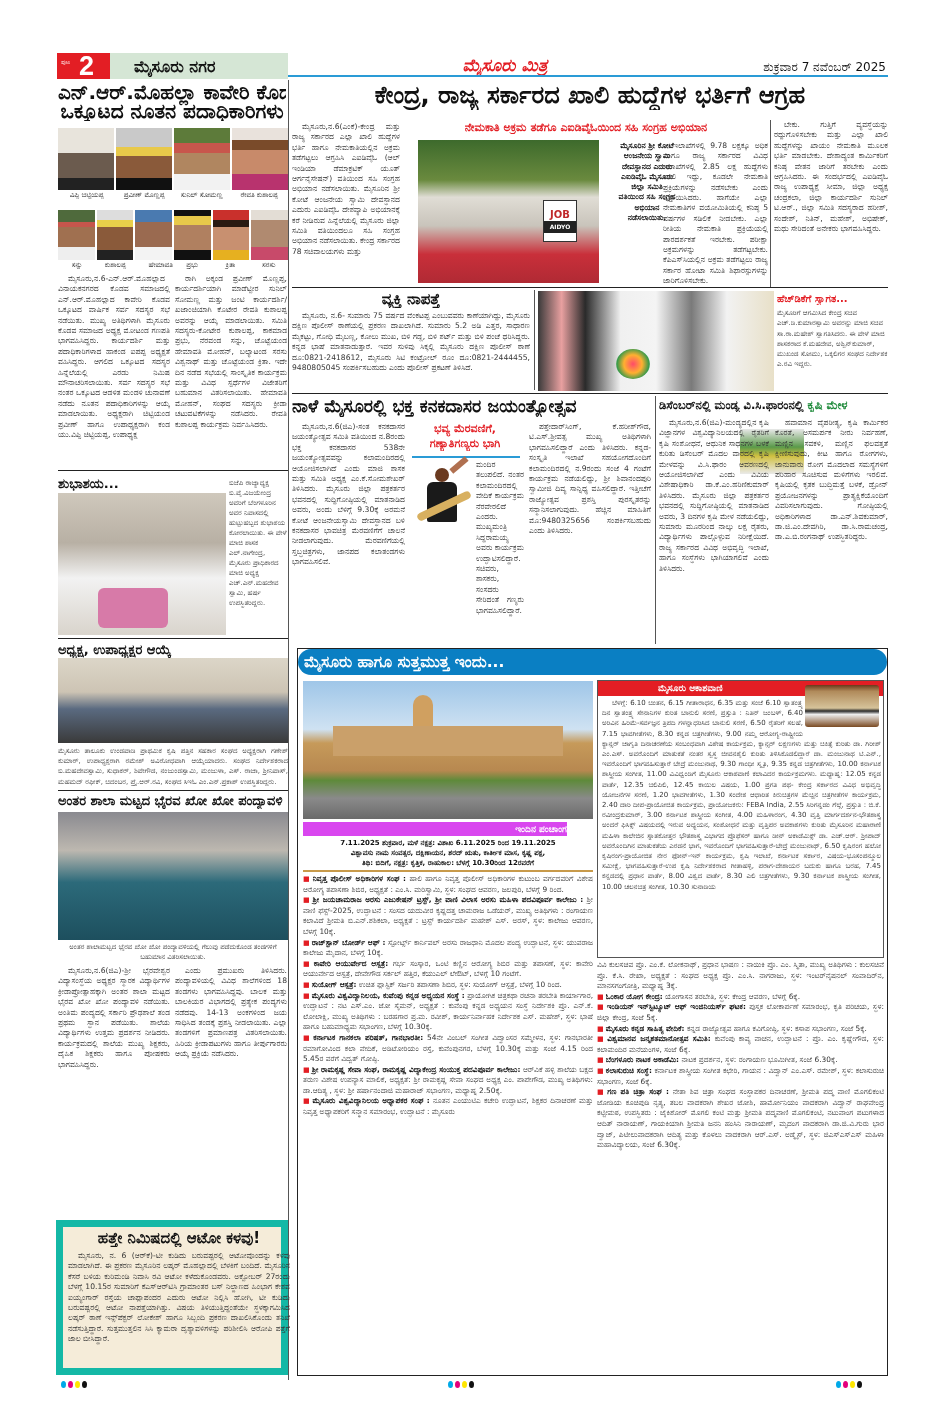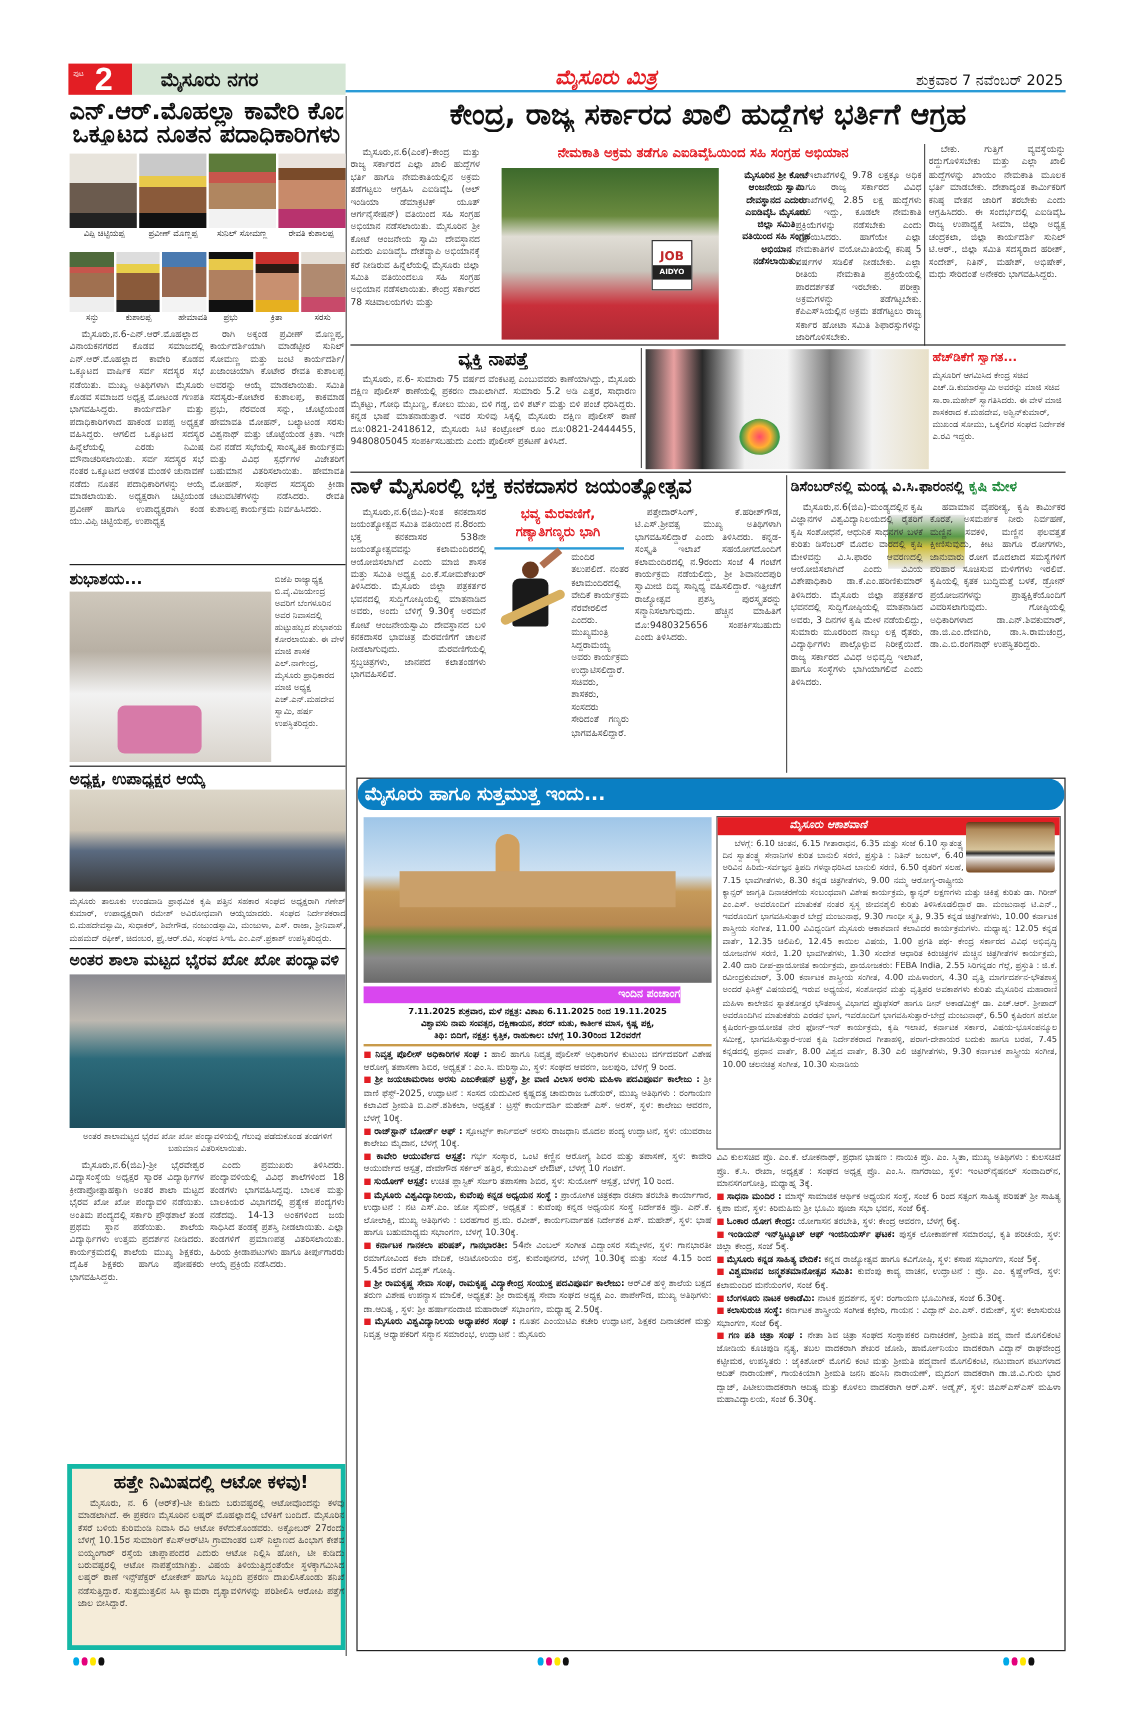--- a/index.html
+++ b/index.html
@@ -101,21 +101,21 @@
 <div class="abs h-big" style="left:58px; top:793px; width:230px; font-size:13px;">ಅಂತರ ಶಾಲಾ ಮಟ್ಟದ ಭೈರವ ಖೋ ಖೋ ಪಂದ್ಯಾವಳಿ</div>
 <div class="abs photo" style="left:58px; top:812px; width:230px; height:128px; background:linear-gradient(180deg,#8a8a90 0%,#bdb8b0 30%,#2c6a7a 55%,#1d4f5e 100%);"></div>
 <div class="abs txt" style="left:58px; top:942px; width:230px; height:22px; font-size:7px; text-align:center;"><span>ಅಂತರ ಶಾಲಾಮಟ್ಟದ ಭೈರವ ಖೋ ಖೋ ಪಂದ್ಯಾವಳಿಯಲ್ಲಿ ಗೆಲುವು ಪಡೆದುಕೊಂಡ ತಂಡಗಳಿಗೆ ಬಹುಮಾನ ವಿತರಿಸಲಾಯಿತು.</span></div>
 <div class="abs txt" style="left:58px; top:966px; width:112px; height:250px;">
     <p>ಮೈಸೂರು,ನ.6(ಜಿಎ)-ಶ್ರೀ ಭೈರವೇಶ್ವರ ವಿದ್ಯಾಸಂಸ್ಥೆಯ ಅಧ್ಯಕ್ಷರ ಸ್ಮಾರಕ ವಿದ್ಯಾರ್ಥಿಗಳ ಕ್ರೀಡಾಪ್ರೋತ್ಸಾಹಕ್ಕಾಗಿ ಅಂತರ ಶಾಲಾ ಮಟ್ಟದ ಭೈರವ ಖೋ ಖೋ ಪಂದ್ಯಾವಳಿ ನಡೆಯಿತು. ಅಂತಿಮ ಪಂದ್ಯದಲ್ಲಿ ಸರ್ಕಾರಿ ಪ್ರೌಢಶಾಲೆ ತಂಡ ಪ್ರಥಮ ಸ್ಥಾನ ಪಡೆಯಿತು. ಶಾಲೆಯ ವಿದ್ಯಾರ್ಥಿಗಳು ಉತ್ತಮ ಪ್ರದರ್ಶನ ನೀಡಿದರು. ಕಾರ್ಯಕ್ರಮದಲ್ಲಿ ಶಾಲೆಯ ಮುಖ್ಯ ಶಿಕ್ಷಕರು, ದೈಹಿಕ ಶಿಕ್ಷಕರು ಹಾಗೂ ಪೋಷಕರು ಭಾಗವಹಿಸಿದ್ದರು.</p>
   </div>
 <div class="abs txt" style="left:175px; top:966px; width:112px; height:250px;">
     <p>ಎಂದು ಪ್ರಮುಖರು ತಿಳಿಸಿದರು. ಪಂದ್ಯಾವಳಿಯಲ್ಲಿ ವಿವಿಧ ಶಾಲೆಗಳಿಂದ 18 ತಂಡಗಳು ಭಾಗವಹಿಸಿದ್ದವು. ಬಾಲಕ ಮತ್ತು ಬಾಲಕಿಯರ ವಿಭಾಗದಲ್ಲಿ ಪ್ರತ್ಯೇಕ ಪಂದ್ಯಗಳು ನಡೆದವು. 14-13 ಅಂಕಗಳಿಂದ ಜಯ ಸಾಧಿಸಿದ ತಂಡಕ್ಕೆ ಪ್ರಶಸ್ತಿ ನೀಡಲಾಯಿತು. ಎಲ್ಲಾ ತಂಡಗಳಿಗೆ ಪ್ರಮಾಣಪತ್ರ ವಿತರಿಸಲಾಯಿತು. ಹಿರಿಯ ಕ್ರೀಡಾಪಟುಗಳು ಹಾಗೂ ತೀರ್ಪುಗಾರರು ಆಯ್ಕೆ ಪ್ರಕ್ರಿಯೆ ನಡೆಸಿದರು.</p>
   </div>
 
-<div class="abs" style="left:56px; top:1220px; width:232px; height:155px; background:#f5ecd9; border:4px solid #14b8a6;">
+<div class="abs" style="left:56px; top:1220px; width:232px; height:155px; background:#f5ecd9; border:7px solid #14b8a6;">
   <div class="h-big" style="position:absolute; left:4px; top:2px; width:224px; font-size:15px; text-align:center;">ಹತ್ತೇ ನಿಮಿಷದಲ್ಲಿ ಆಟೋ ಕಳವು!</div>
   <div class="txt" style="position:absolute; left:5px; top:24px; width:222px; height:128px;">
       <p>ಮೈಸೂರು, ನ. 6 (ಆರ್‌ಕೆ)-ಟೀ ಕುಡಿದು ಬರುವಷ್ಟರಲ್ಲಿ ಆಟೋವೊಂದನ್ನು ಕಳವು ಮಾಡಲಾಗಿದೆ. ಈ ಪ್ರಕರಣ ಮೈಸೂರಿನ ಲಷ್ಕರ್ ಮೊಹಲ್ಲಾದಲ್ಲಿ ಬೆಳಕಿಗೆ ಬಂದಿದೆ. ಮೈಸೂರಿನ ಕೆಸರೆ ಬಳಿಯ ಕುರಿಮಂಡಿ ನಿವಾಸಿ ರವಿ ಆಟೋ ಕಳೆದುಕೊಂಡವರು. ಅಕ್ಟೋಬರ್ 27ರಂದು ಬೆಳಗ್ಗೆ 10.15ರ ಸುಮಾರಿಗೆ ಕೆಎಸ್‌ಆರ್‌ಟಿಸಿ ಗ್ರಾಮಾಂತರ ಬಸ್ ನಿಲ್ದಾಣದ ಹಿಂಭಾಗ ಕೇಶವ ಐಯ್ಯಂಗಾರ್ ರಸ್ತೆಯ ಚಾಪ್ಲಾಪಂದರ ಎದುರು ಆಟೋ ನಿಲ್ಲಿಸಿ ಹೋಗಿ, ಟೀ ಕುಡಿದು ಬರುವಷ್ಟರಲ್ಲಿ ಆಟೋ ನಾಪತ್ತೆಯಾಗಿತ್ತು. ವಿಷಯ ತಿಳಿಯುತ್ತಿದ್ದಂತೆಯೇ ಸ್ಥಳಕ್ಕಾಗಮಿಸಿದ ಲಷ್ಕರ್ ಠಾಣೆ ಇನ್ಸ್‌ಪೆಕ್ಟರ್ ಲೋಕೇಶ್ ಹಾಗೂ ಸಿಬ್ಬಂದಿ ಪ್ರಕರಣ ದಾಖಲಿಸಿಕೊಂಡು ತನಿಖೆ ನಡೆಸುತ್ತಿದ್ದಾರೆ. ಸುತ್ತಮುತ್ತಲಿನ ಸಿಸಿ ಕ್ಯಾಮರಾ ದೃಶ್ಯಾವಳಿಗಳನ್ನು ಪರಿಶೀಲಿಸಿ ಆರೋಪಿ ಪತ್ತೆಗೆ ಜಾಲ ಬೀಸಿದ್ದಾರೆ.</p>
     </div>
 </div>
 
 <div class="abs h-big" style="left:292px; top:80px; width:596px; font-size:24px; text-align:center; line-height:30px;">ಕೇಂದ್ರ, ರಾಜ್ಯ ಸರ್ಕಾರದ ಖಾಲಿ ಹುದ್ದೆಗಳ ಭರ್ತಿಗೆ ಆಗ್ರಹ</div>
 <div class="abs txt" style="left:292px; top:122px; width:108px; height:165px;">
     <p>ಮೈಸೂರು,ನ.6(ಎಂಕೆ)-ಕೇಂದ್ರ ಮತ್ತು ರಾಜ್ಯ ಸರ್ಕಾರದ ಎಲ್ಲಾ ಖಾಲಿ ಹುದ್ದೆಗಳ ಭರ್ತಿ ಹಾಗೂ ನೇಮಕಾತಿಯಲ್ಲಿನ ಅಕ್ರಮ ತಡೆಗಟ್ಟಲು ಆಗ್ರಹಿಸಿ ಎಐಡಿವೈಓ (ಆಲ್ ಇಂಡಿಯಾ ಡೆಮಾಕ್ರಟಿಕ್ ಯೂತ್ ಆರ್ಗನೈಸೇಷನ್) ವತಿಯಿಂದ ಸಹಿ ಸಂಗ್ರಹ ಅಭಿಯಾನ ನಡೆಸಲಾಯಿತು. ಮೈಸೂರಿನ ಶ್ರೀ ಕೋಟೆ ಆಂಜನೇಯ ಸ್ವಾಮಿ ದೇವಸ್ಥಾನದ ಎದುರು ಎಐಡಿವೈಓ ದೇಶವ್ಯಾಪಿ ಅಭಿಯಾನಕ್ಕೆ ಕರೆ ನೀಡಿರುವ ಹಿನ್ನೆಲೆಯಲ್ಲಿ ಮೈಸೂರು ಜಿಲ್ಲಾ ಸಮಿತಿ ವತಿಯಿಂದಲೂ ಸಹಿ ಸಂಗ್ರಹ ಅಭಿಯಾನ ನಡೆಸಲಾಯಿತು. ಕೇಂದ್ರ ಸರ್ಕಾರದ 78 ಸಚಿವಾಲಯಗಳು ಮತ್ತು</p>
   </div>
@@ -204,31 +204,30 @@
     <div class="event"><span class="bullet">■</span><b>ರಾಜ್‌ಸ್ಟಾನ್ ಬೋರ್ಡ್ ಆಫ್ :</b> <span>ಸ್ಪೋರ್ಟ್ಸ್ ಕಾರ್ನಿವಲ್ ಅರಸು ರಾಜಧಾನಿ ಮೊದಲ ಪಂದ್ಯ ಉದ್ಘಾಟನೆ, ಸ್ಥಳ: ಯುವರಾಜ ಕಾಲೇಜು ಮೈದಾನ, ಬೆಳಗ್ಗೆ 10ಕ್ಕೆ.</span></div>
     <div class="event"><span class="bullet">■</span><b>ಕಾವೇರಿ ಆಯುರ್ವೇದ ಆಸ್ಪತ್ರೆ:</b> <span>ಗರ್ಭ ಸಂಸ್ಕಾರ, ಒಂಟಿ ಕಣ್ಣಿನ ಆರೋಗ್ಯ ಶಿಬಿರ ಮತ್ತು ತಪಾಸಣೆ, ಸ್ಥಳ: ಕಾವೇರಿ ಆಯುರ್ವೇದ ಆಸ್ಪತ್ರೆ, ದೇವೇಗೌಡ ಸರ್ಕಲ್ ಹತ್ತಿರ, ಕೆಯುಎಲ್ ಲೇಔಟ್, ಬೆಳಗ್ಗೆ 10 ಗಂಟೆಗೆ.</span></div>
     <div class="event"><span class="bullet">■</span><b>ಸುಯೋಗ್ ಆಸ್ಪತ್ರೆ:</b> <span>ಉಚಿತ ಪ್ಲಾಸ್ಟಿಕ್ ಸರ್ಜರಿ ತಪಾಸಣಾ ಶಿಬಿರ, ಸ್ಥಳ: ಸುಯೋಗ್ ಆಸ್ಪತ್ರೆ, ಬೆಳಗ್ಗೆ 10 ರಿಂದ.</span></div>
     <div class="event"><span class="bullet">■</span><b>ಮೈಸೂರು ವಿಶ್ವವಿದ್ಯಾನಿಲಯ, ಕುವೆಂಪು ಕನ್ನಡ ಅಧ್ಯಯನ ಸಂಸ್ಥೆ :</b> <span>ಪ್ರಾಯೋಗಿಕ ಚಿತ್ರಕಥಾ ರಚನಾ ತರಬೇತಿ ಕಾರ್ಯಾಗಾರ, ಉದ್ಘಾಟನೆ : ನಟ ಎಸ್.ಎಂ. ಜೋ ಸೈಮನ್, ಅಧ್ಯಕ್ಷತೆ : ಕುವೆಂಪು ಕನ್ನಡ ಅಧ್ಯಯನ ಸಂಸ್ಥೆ ನಿರ್ದೇಶಕಿ ಪ್ರೊ. ಎನ್.ಕೆ. ಲೋಲಾಕ್ಷಿ, ಮುಖ್ಯ ಅತಿಥಿಗಳು : ಬರಹಗಾರ ಪ್ರ.ಮ. ರವೀಶ್, ಕಾರ್ಯನಿರ್ವಾಹಕ ನಿರ್ದೇಶಕ ಎಸ್. ಮಹೇಶ್, ಸ್ಥಳ: ಭಾಷೆ ಹಾಗೂ ಬಹುಮಾಧ್ಯಮ ಸಭಾಂಗಣ, ಬೆಳಗ್ಗೆ 10.30ಕ್ಕೆ.</span></div>
     <div class="event"><span class="bullet">■</span><b>ಕರ್ನಾಟಕ ಗಾನಕಲಾ ಪರಿಷತ್, ಗಾನಭಾರತೀ:</b> <span>54ನೇ ವಿಂಬಲ್ ಸಂಗೀತ ವಿದ್ವಾಂಸರ ಸಮ್ಮೇಳನ, ಸ್ಥಳ: ಗಾನಭಾರತೀ ರಮಾಗೋವಿಂದ ಕಲಾ ವೇದಿಕೆ, ಅಡಿಟೋರಿಯಂ ರಸ್ತೆ, ಕುವೆಂಪುನಗರ, ಬೆಳಗ್ಗೆ 10.30ಕ್ಕೆ ಮತ್ತು ಸಂಜೆ 4.15 ರಿಂದ 5.45ರ ವರೆಗೆ ವಿದ್ವತ್ ಗೋಷ್ಠಿ.</span></div>
     <div class="event"><span class="bullet">■</span><b>ಶ್ರೀ ರಾಮಕೃಷ್ಣ ಸೇವಾ ಸಂಘ, ರಾಮಕೃಷ್ಣ ವಿದ್ಯಾಕೇಂದ್ರ ಸಂಯುಕ್ತ ಪದವಿಪೂರ್ವ ಕಾಲೇಜು:</b> <span>ಆರ್‌ವಿಕೆ ಹಳ್ಳಿ ಶಾಲೆಯ ಬಕ್ಷದ ತರುಣ ವಿಶೇಷ ಉಪನ್ಯಾಸ ಮಾಲಿಕೆ, ಅಧ್ಯಕ್ಷತೆ: ಶ್ರೀ ರಾಮಕೃಷ್ಣ ಸೇವಾ ಸಂಘದ ಅಧ್ಯಕ್ಷ ಎಂ. ಪಾಪೇಗೌಡ, ಮುಖ್ಯ ಅತಿಥಿಗಳು: ಡಾ.ಆದಿತ್ಯ , ಸ್ಥಳ: ಶ್ರೀ ಹರ್ಷಾನಂದಾಜಿ ಮಹಾರಾಜ್ ಸಭಾಂಗಣ, ಮಧ್ಯಾಹ್ನ 2.50ಕ್ಕೆ.</span></div>
     <div class="event"><span class="bullet">■</span><b>ಮೈಸೂರು ವಿಶ್ವವಿದ್ಯಾನಿಲಯ ಅಧ್ಯಾಪಕರ ಸಂಘ :</b> <span>ನೂತನ ಎಂಯುಟಿಎ ಕಚೇರಿ ಉದ್ಘಾಟನೆ, ಶಿಕ್ಷಕರ ದಿನಾಚರಣೆ ಮತ್ತು ನಿವೃತ್ತ ಅಧ್ಯಾಪಕರಿಗೆ ಸನ್ಮಾನ ಸಮಾರಂಭ, ಉದ್ಘಾಟನೆ : ಮೈಸೂರು</span></div>
   </div>
 
 <div class="abs" style="left:597px; top:680px; width:287px; height:278px; border:1px solid #555;">
-  <div class="h-big" style="position:absolute; left:0; top:0; width:285px; height:15px; background:#e31e24; color:#fff; font-size:9px; line-height:15px; padding-left:60px;font-style:italic;">ಮೈಸೂರು ಆಕಾಶವಾಣಿ</div>
+  <div class="h-big" style="position:absolute; left:0; top:0; width:285px; height:15px; background:#e31e24; color:#fff; font-size:9px; line-height:15px; padding-left:60px;">ಮೈಸೂರು ಆಕಾಶವಾಣಿ</div>
   <div style="position:absolute; right:4px; top:4px; width:74px; height:42px; background:linear-gradient(180deg,#6a3a1a 0%,#b08a5a 15%,#d6c39a 55%,#2a2a2a 62%,#eeeeee 70%,#7a4a22 100%); border-radius:3px;"></div>
   <div class="txt" style="position:absolute; left:4px; top:17px; width:279px; height:258px; font-size:7px; line-height:10.2px;">
     <div style="float:right; width:78px; height:32px;"></div>
     <p>ಬೆಳಗ್ಗೆ: 6.10 ಚಿಂತನ, 6.15 ಗೀತಾರಾಧನ, 6.35 ಮತ್ತು ಸಂಜೆ 6.10 ಸ್ವಾತಂತ್ರ್ಯ ದಿನ ಸ್ವಾತಂತ್ರ್ಯ ಸೇನಾನಿಗಳ ಕುರಿತ ಬಾನುಲಿ ಸರಣಿ, ಪ್ರಸ್ತುತಿ : ನಿತಿನ್ ಜಂಬಳ್, 6.40 ಅರಿವಿನ ಹಿರಿಮೆ-ಸರ್ವಜ್ಞನ ತ್ರಿಪದಿ ಗಳನ್ನಾಧರಿಸಿದ ಬಾನುಲಿ ಸರಣಿ, 6.50 ರೈತರಿಗೆ ಸಲಹೆ, 7.15 ಭಾವಗೀತೆಗಳು, 8.30 ಕನ್ನಡ ಚಿತ್ರಗೀತೆಗಳು, 9.00 ನಮ್ಮ ಆರೋಗ್ಯ-ರಾಷ್ಟ್ರೀಯ ಕ್ಯಾನ್ಸರ್ ಜಾಗೃತಿ ದಿನಾಚರಣೆಯ ಸಂಬಂಧವಾಗಿ ವಿಶೇಷ ಕಾರ್ಯಕ್ರಮ, ಕ್ಯಾನ್ಸರ್ ಲಕ್ಷಣಗಳು ಮತ್ತು ಚಿಕಿತ್ಸೆ ಕುರಿತು ಡಾ. ಗಿರೀಶ್ ಎಂ.ಎಸ್. ಅವರೊಂದಿಗೆ ಮಾತುಕತೆ ನಂತರ ಸ್ವಸ್ಥ ಜೀವನಶೈಲಿ ಕುರಿತು ತಿಳಿಸಿಕೊಡಲಿದ್ದಾರೆ ಡಾ. ಮಂಜುನಾಥ ಟಿ.ಎನ್., ಇವರೊಂದಿಗೆ ಭಾಗವಹಿಸುತ್ತಾರೆ ಬೇದ್ರೆ ಮಂಜುನಾಥ, 9.30 ಗಾಂಧೀ ಸ್ಮೃತಿ, 9.35 ಕನ್ನಡ ಚಿತ್ರಗೀತೆಗಳು, 10.00 ಕರ್ನಾಟಕ ಶಾಸ್ತ್ರೀಯ ಸಂಗೀತ, 11.00 ವಿವಿಧ್ವಂಡಿಗೆ ಮೈಸೂರು ಆಕಾಶವಾಣಿ ಕಲಾವಿದರ ಕಾರ್ಯಕ್ರಮಗಳು. ಮಧ್ಯಾಹ್ನ: 12.05 ಕನ್ನಡ ವಾರ್ತೆ, 12.35 ಚಿಲಿಪಿಲಿ, 12.45 ಕಾಯಿಲ ವಿಷಯ, 1.00 ಪ್ರಗತಿ ಪಥ- ಕೇಂದ್ರ ಸರ್ಕಾರದ ವಿವಿಧ ಅಭಿವೃದ್ಧಿ ಯೋಜನೆಗಳ ಸರಣಿ, 1.20 ಭಾವಗೀತೆಗಳು, 1.30 ಸಂದೇಶ ಆಧಾರಿತ ಕಿರುಚಿತ್ರಗಳ ಮೆಚ್ಚಿನ ಚಿತ್ರಗೀತೆಗಳ ಕಾರ್ಯಕ್ರಮ, 2.40 ದಾರಿ ದೀಪ-ಪ್ರಾಯೋಜಿತ ಕಾರ್ಯಕ್ರಮ, ಪ್ರಾಯೋಜಕರು: FEBA India, 2.55 ಸಿರಿಗನ್ನಡಂ ಗೆಲ್ಗೆ, ಪ್ರಸ್ತುತಿ : ಜಿ.ಕೆ. ರವೀಂದ್ರಕುಮಾರ್, 3.00 ಕರ್ನಾಟಕ ಶಾಸ್ತ್ರೀಯ ಸಂಗೀತ, 4.00 ಮಹಿಳಾರಂಗ, 4.30 ವೃತ್ತಿ ಮಾರ್ಗದರ್ಶನ-ಭೌತಶಾಸ್ತ್ರ ಅಂದರೆ ಫಿಸಿಕ್ಸ್ ವಿಷಯದಲ್ಲಿ ಇರುವ ಅಧ್ಯಯನ, ಸಂಶೋಧನೆ ಮತ್ತು ವೃತ್ತಿಪರ ಅವಕಾಶಗಳು ಕುರಿತು ಮೈಸೂರಿನ ಮಹಾರಾಣಿ ಮಹಿಳಾ ಕಾಲೇಜಿನ ಸ್ನಾತಕೋತ್ತರ ಭೌತಶಾಸ್ತ್ರ ವಿಭಾಗದ ಪ್ರೊಫೆಸರ್ ಹಾಗೂ ಡೀನ್ ಅಕಾಡೆಮಿಕ್ಸ್ ಡಾ. ಎಚ್.ಆರ್. ಶ್ರೀಪಾದ್ ಅವರೊಂದಿಗಿನ ಮಾತುಕತೆಯ ಎರಡನೆ ಭಾಗ, ಇವರೊಂದಿಗೆ ಭಾಗವಹಿಸುತ್ತಾರೆ-ಬೇದ್ರೆ ಮಂಜುನಾಥ್, 6.50 ಕೃಷಿರಂಗ ಹಲೋ ಕೃಷಿರಂಗ-ಪ್ರಾಯೋಜಿತ ನೇರ ಫೋನ್-ಇನ್ ಕಾರ್ಯಕ್ರಮ, ಕೃಷಿ ಇಲಾಖೆ, ಕರ್ನಾಟಕ ಸರ್ಕಾರ, ವಿಷಯ-ಭೂಸಂಪನ್ಮೂಲ ಸಮೀಕ್ಷೆ, ಭಾಗವಹಿಸುತ್ತಾರೆ-ಉಪ ಕೃಷಿ ನಿರ್ದೇಶಕರಾದ ಗೀತಾಹಳ್ಳಿ, ಪರಾಗ-ದೇಶಾಯರ ಬದುಕು ಹಾಗೂ ಬರಹ, 7.45 ಕನ್ನಡದಲ್ಲಿ ಪ್ರಧಾನ ವಾರ್ತೆ, 8.00 ವಿಶ್ವದ ವಾರ್ತೆ, 8.30 ಎಲಿ ಚಿತ್ರಗೀತೆಗಳು, 9.30 ಕರ್ನಾಟಕ ಶಾಸ್ತ್ರೀಯ ಸಂಗೀತ, 10.00 ಚಲನಚಿತ್ರ ಸಂಗೀತ, 10.30 ಸುನಾಡಿಯ</p>
   </div>
 </div>
 
 <div class="abs" id="events-right" style="left:597px; top:960px; width:287px; height:414px; overflow:hidden;">
     <div class="event"><span>ವಿವಿ ಕುಲಸಚಿವ ಪ್ರೊ. ಎಂ.ಕೆ. ಲೋಕನಾಥ್, ಪ್ರಧಾನ ಭಾಷಣ : ನಾಯಿಕಿ ಪ್ರೊ. ಎಂ. ಸ್ಮಿತಾ, ಮುಖ್ಯ ಅತಿಥಿಗಳು : ಕುಲಸಚಿವೆ ಪ್ರೊ. ಕೆ.ಸಿ. ರೇಖಾ, ಅಧ್ಯಕ್ಷತೆ : ಸಂಘದ ಅಧ್ಯಕ್ಷ ಪ್ರೊ. ಎಂ.ಸಿ. ನಾಗರಾಜು, ಸ್ಥಳ: ಇಂಟರ್‌ನೈಷನಲ್ ಸಂವಾದಿರ್‌ನ, ಮಾನಸಗಂಗೋತ್ರಿ, ಮಧ್ಯಾಹ್ನ 3ಕ್ಕೆ.</span></div>
-    <div class="event"><span class="bullet">■</span><b>ಸಾಧನಾ ಮಂದಿರ :</b> <span>ಮಾಸ್ಕ್ ಸಾಮಾಜಿಕ ಆರ್ಥಿಕ ಅಧ್ಯಯನ ಸಂಸ್ಥೆ, ಸಂಜೆ 6 ರಿಂದ ಸತ್ಸಂಗ ಸಾಹಿತ್ಯ ಪರಿಷತ್ ಶ್ರೀ ಸಾಹಿತ್ಯ ಕೃಪಾ ಮನೆ, ಸ್ಥಳ: ಕಿರಿಮಹಿಮ ಶ್ರೀ ಭೂಮಿ ಪೂಜಾ ಸಭಾ ಭವನ, ಸಂಜೆ 6ಕ್ಕೆ.</span></div>
     <div class="event"><span class="bullet">■</span><b>ಓಂಕಾರ ಯೋಗ ಕೇಂದ್ರ:</b> <span>ಯೋಗಾಸನ ತರಬೇತಿ, ಸ್ಥಳ: ಕೇಂದ್ರ ಆವರಣ, ಬೆಳಗ್ಗೆ 6ಕ್ಕೆ.</span></div>
     <div class="event"><span class="bullet">■</span><b>ಇಂಡಿಯನ್ ಇನ್‌ಸ್ಟಿಟ್ಯೂಟ್ ಆಫ್ ಇಂಜಿನಿಯರ್ಸ್ ಘಟಕ:</b> <span>ಪುಸ್ತಕ ಲೋಕಾರ್ಪಣೆ ಸಮಾರಂಭ, ಕೃತಿ ಪರಿಚಯ, ಸ್ಥಳ: ಜಿಲ್ಲಾ ಕೇಂದ್ರ, ಸಂಜೆ 5ಕ್ಕೆ.</span></div>
     <div class="event"><span class="bullet">■</span><b>ಮೈಸೂರು ಕನ್ನಡ ಸಾಹಿತ್ಯ ವೇದಿಕೆ:</b> <span>ಕನ್ನಡ ರಾಜ್ಯೋತ್ಸವ ಹಾಗೂ ಕವಿಗೋಷ್ಠಿ, ಸ್ಥಳ: ಕಸಾಪ ಸಭಾಂಗಣ, ಸಂಜೆ 5ಕ್ಕೆ.</span></div>
     <div class="event"><span class="bullet">■</span><b>ವಿಶ್ವಮಾನವ ಜನ್ಮಶತಮಾನೋತ್ಸವ ಸಮಿತಿ:</b> <span>ಕುವೆಂಪು ಕಾವ್ಯ ವಾಚನ, ಉದ್ಘಾಟನೆ : ಪ್ರೊ. ಎಂ. ಕೃಷ್ಣೇಗೌಡ, ಸ್ಥಳ: ಕಲಾಮಂದಿರ ಮನೆಯಂಗಳ, ಸಂಜೆ 6ಕ್ಕೆ.</span></div>
     <div class="event"><span class="bullet">■</span><b>ಬೆಂಗಳೂರು ನಾಟಕ ಅಕಾಡೆಮಿ:</b> <span>ನಾಟಕ ಪ್ರದರ್ಶನ, ಸ್ಥಳ: ರಂಗಾಯಣ ಭೂಮಿಗೀತ, ಸಂಜೆ 6.30ಕ್ಕೆ.</span></div>
     <div class="event"><span class="bullet">■</span><b>ಕಲಾಸುರುಚಿ ಸಂಸ್ಥೆ:</b> <span>ಕರ್ನಾಟಕ ಶಾಸ್ತ್ರೀಯ ಸಂಗೀತ ಕಛೇರಿ, ಗಾಯನ : ವಿದ್ವಾನ್ ಎಂ.ಎಸ್. ರಮೇಶ್, ಸ್ಥಳ: ಕಲಾಸುರುಚಿ ಸಭಾಂಗಣ, ಸಂಜೆ 6ಕ್ಕೆ.</span></div>
     <div class="event"><span class="bullet">■</span><b>ಗಣ ಪತಿ ಚಿತ್ರಾ ಸಂಘ :</b> <span>ನೇತಾ ಶಿವ ಚಿತ್ರಾ ಸಂಘದ ಸಂಸ್ಥಾಪಕರ ದಿನಾಚರಣೆ, ಶ್ರೀಮತಿ ಪದ್ಮ ವಾಣಿ ಮೊಗಲಿಕಂಟಿ ಜೋಡಿಯ ಕೂಚಿಪುಡಿ ನೃತ್ಯ, ತಬಲ ವಾದಕರಾಗಿ ಶೇಖರ ಜೋಶಿ, ಹಾರ್ಮೋನಿಯಂ ವಾದಕರಾಗಿ ವಿದ್ವಾನ್ ರಾಘವೇಂದ್ರ ಕಟ್ಟೀಮಠ, ಉಪಸ್ಥಿತರು : ಜೈಕಿಶೋರ್ ಮೊಗಲಿ ಕಂಟಿ ಮತ್ತು ಶ್ರೀಮತಿ ಪದ್ಮವಾಣಿ ಮೊಗಲಿಕಂಟಿ, ನಟುವಾಂಗ ಪಟುಗಳಾದ ಆದಿತ್ ನಾರಾಯಣ್, ಗಾಯಕಿಯಾಗಿ ಶ್ರೀಮತಿ ಜನನಿ ಹಂಸಿನಿ ನಾರಾಯಣ್, ಮೃದಂಗ ವಾದಕರಾಗಿ ಡಾ.ಜಿ.ವಿ.ಗುರು ಭಾರ ದ್ವಾಜ್, ಪಿಟೀಲುವಾದಕರಾಗಿ ಆದಿತ್ಯ ಮತ್ತು ಕೊಳಲು ವಾದಕರಾಗಿ ಆರ್.ಎಸ್. ಅಡ್ಮೈಸ್, ಸ್ಥಳ: ಜಿಎಸ್‌ಎಸ್‌ಎಸ್ ಮಹಿಳಾ ಮಹಾವಿದ್ಯಾಲಯ, ಸಂಜೆ 6.30ಕ್ಕೆ.</span></div>
   </div>
 
 <div class="regmark" style="left:61px;">

